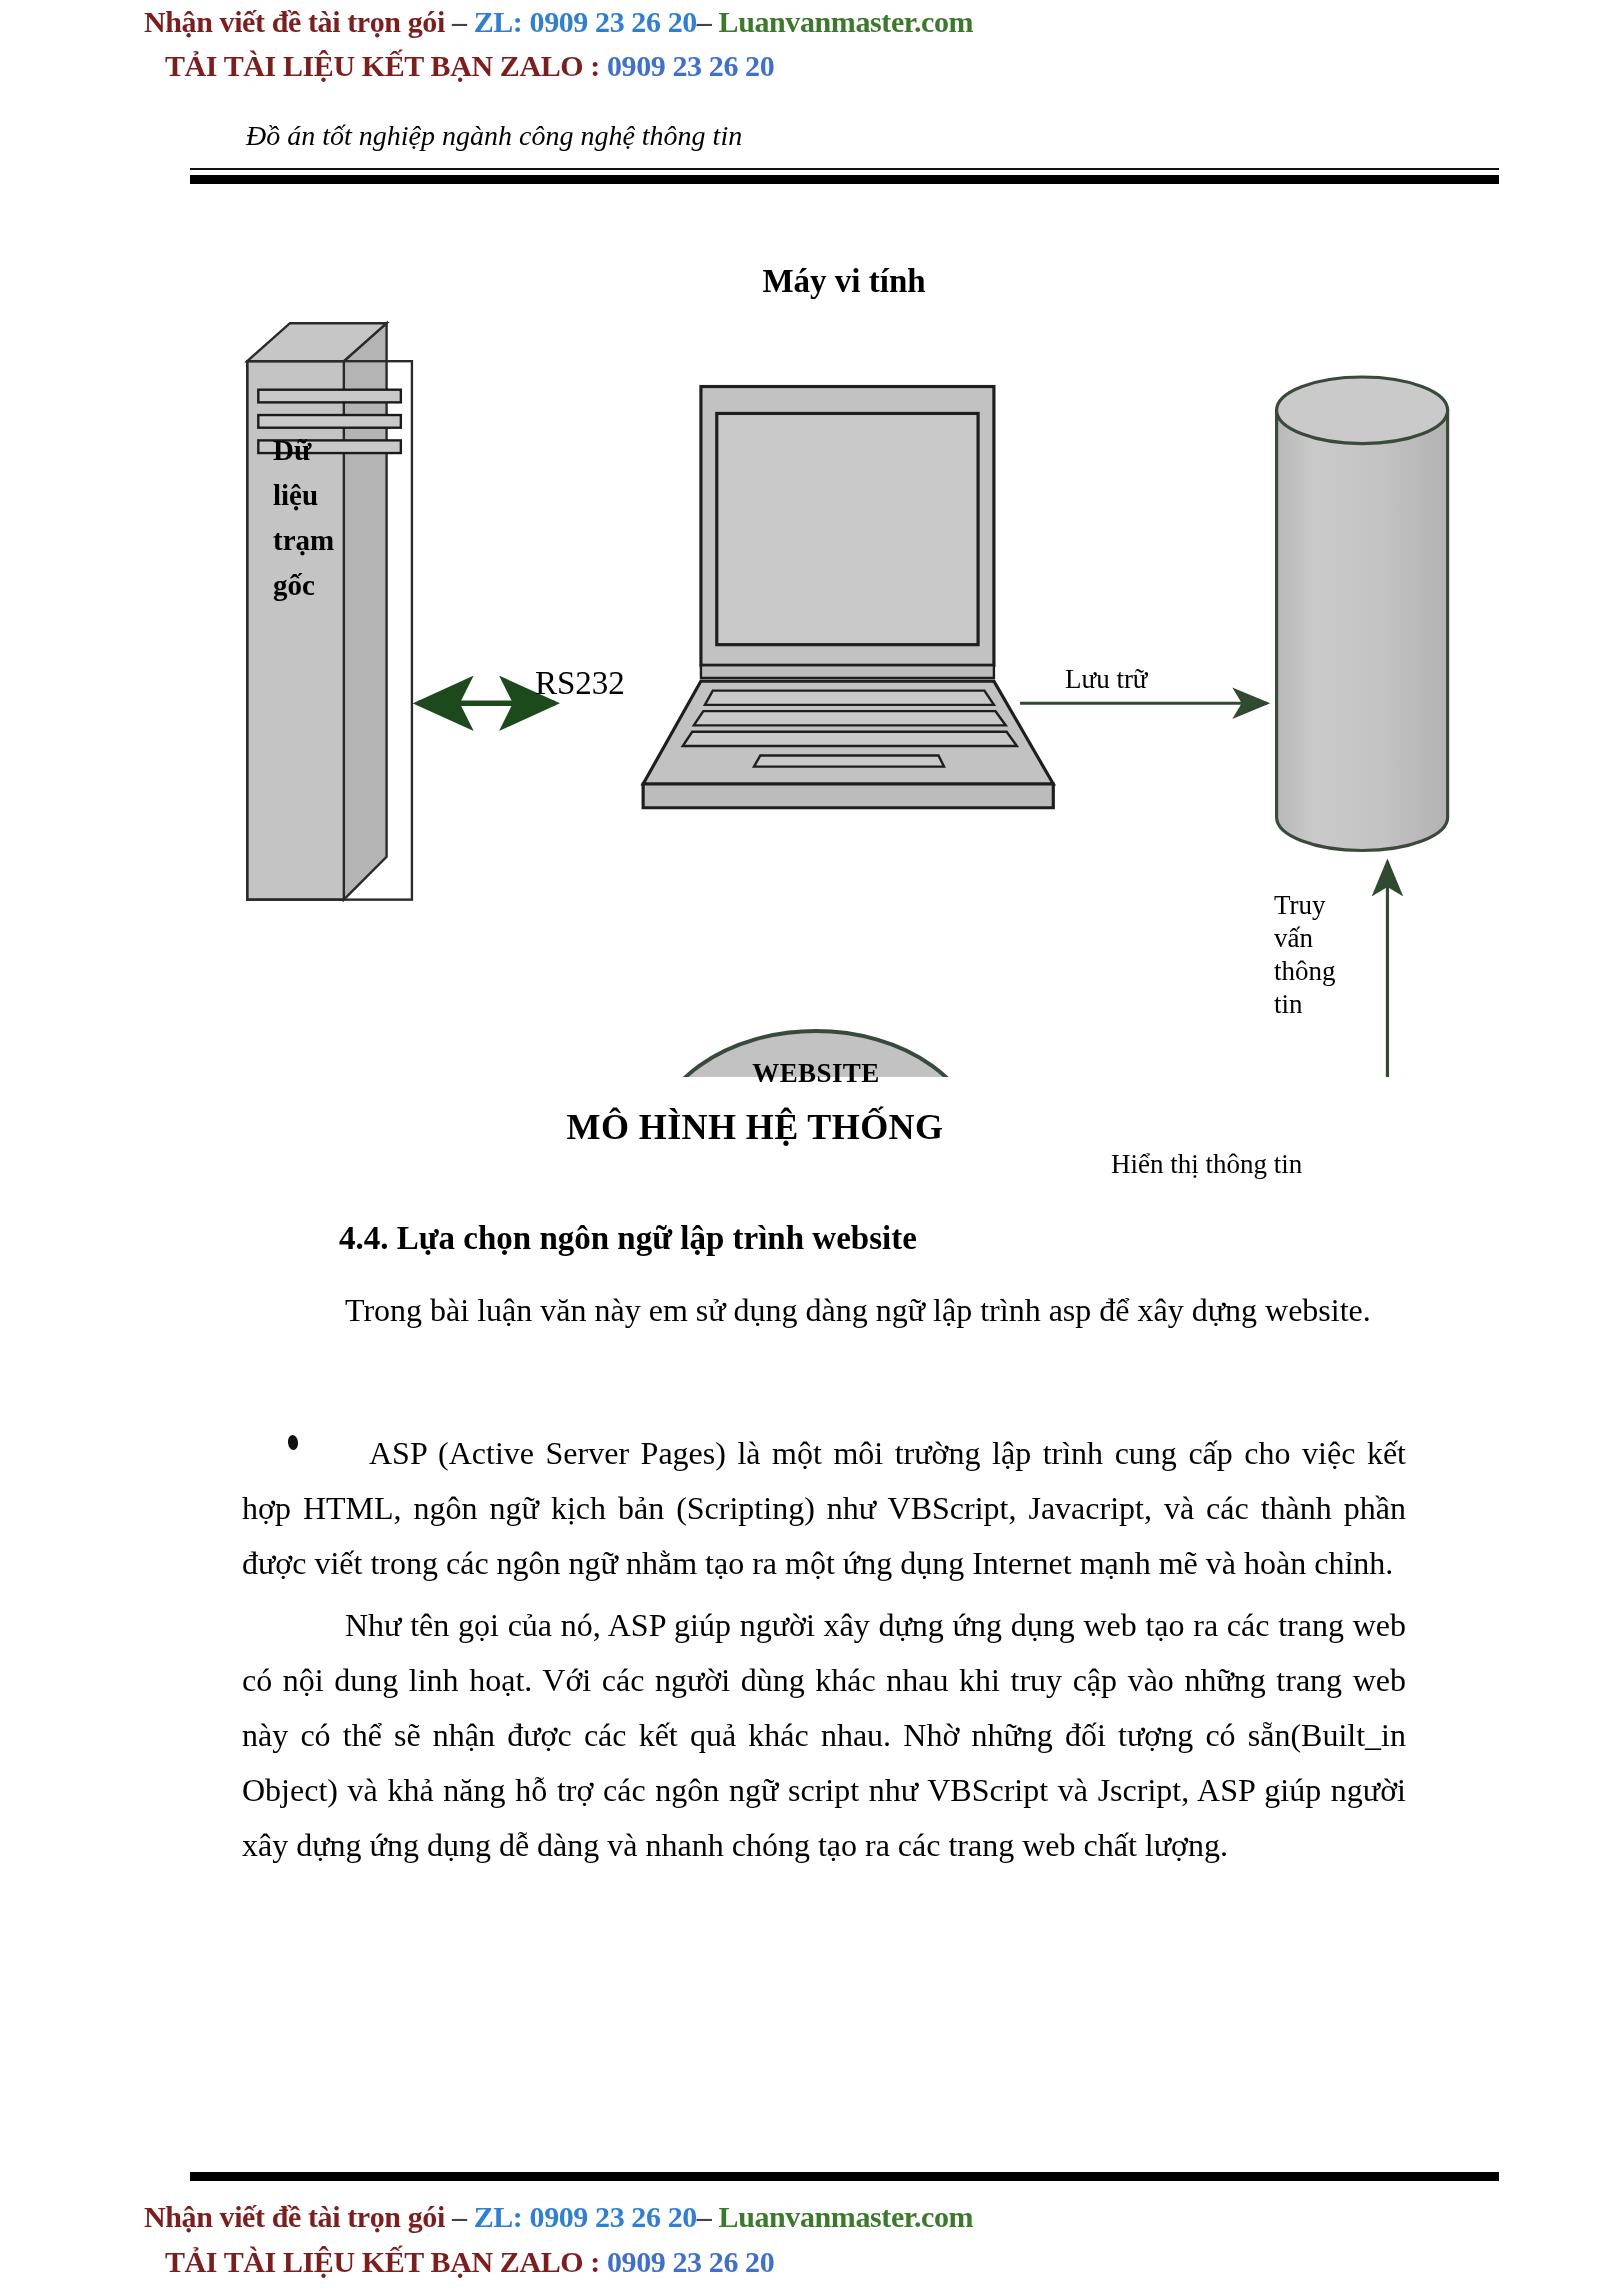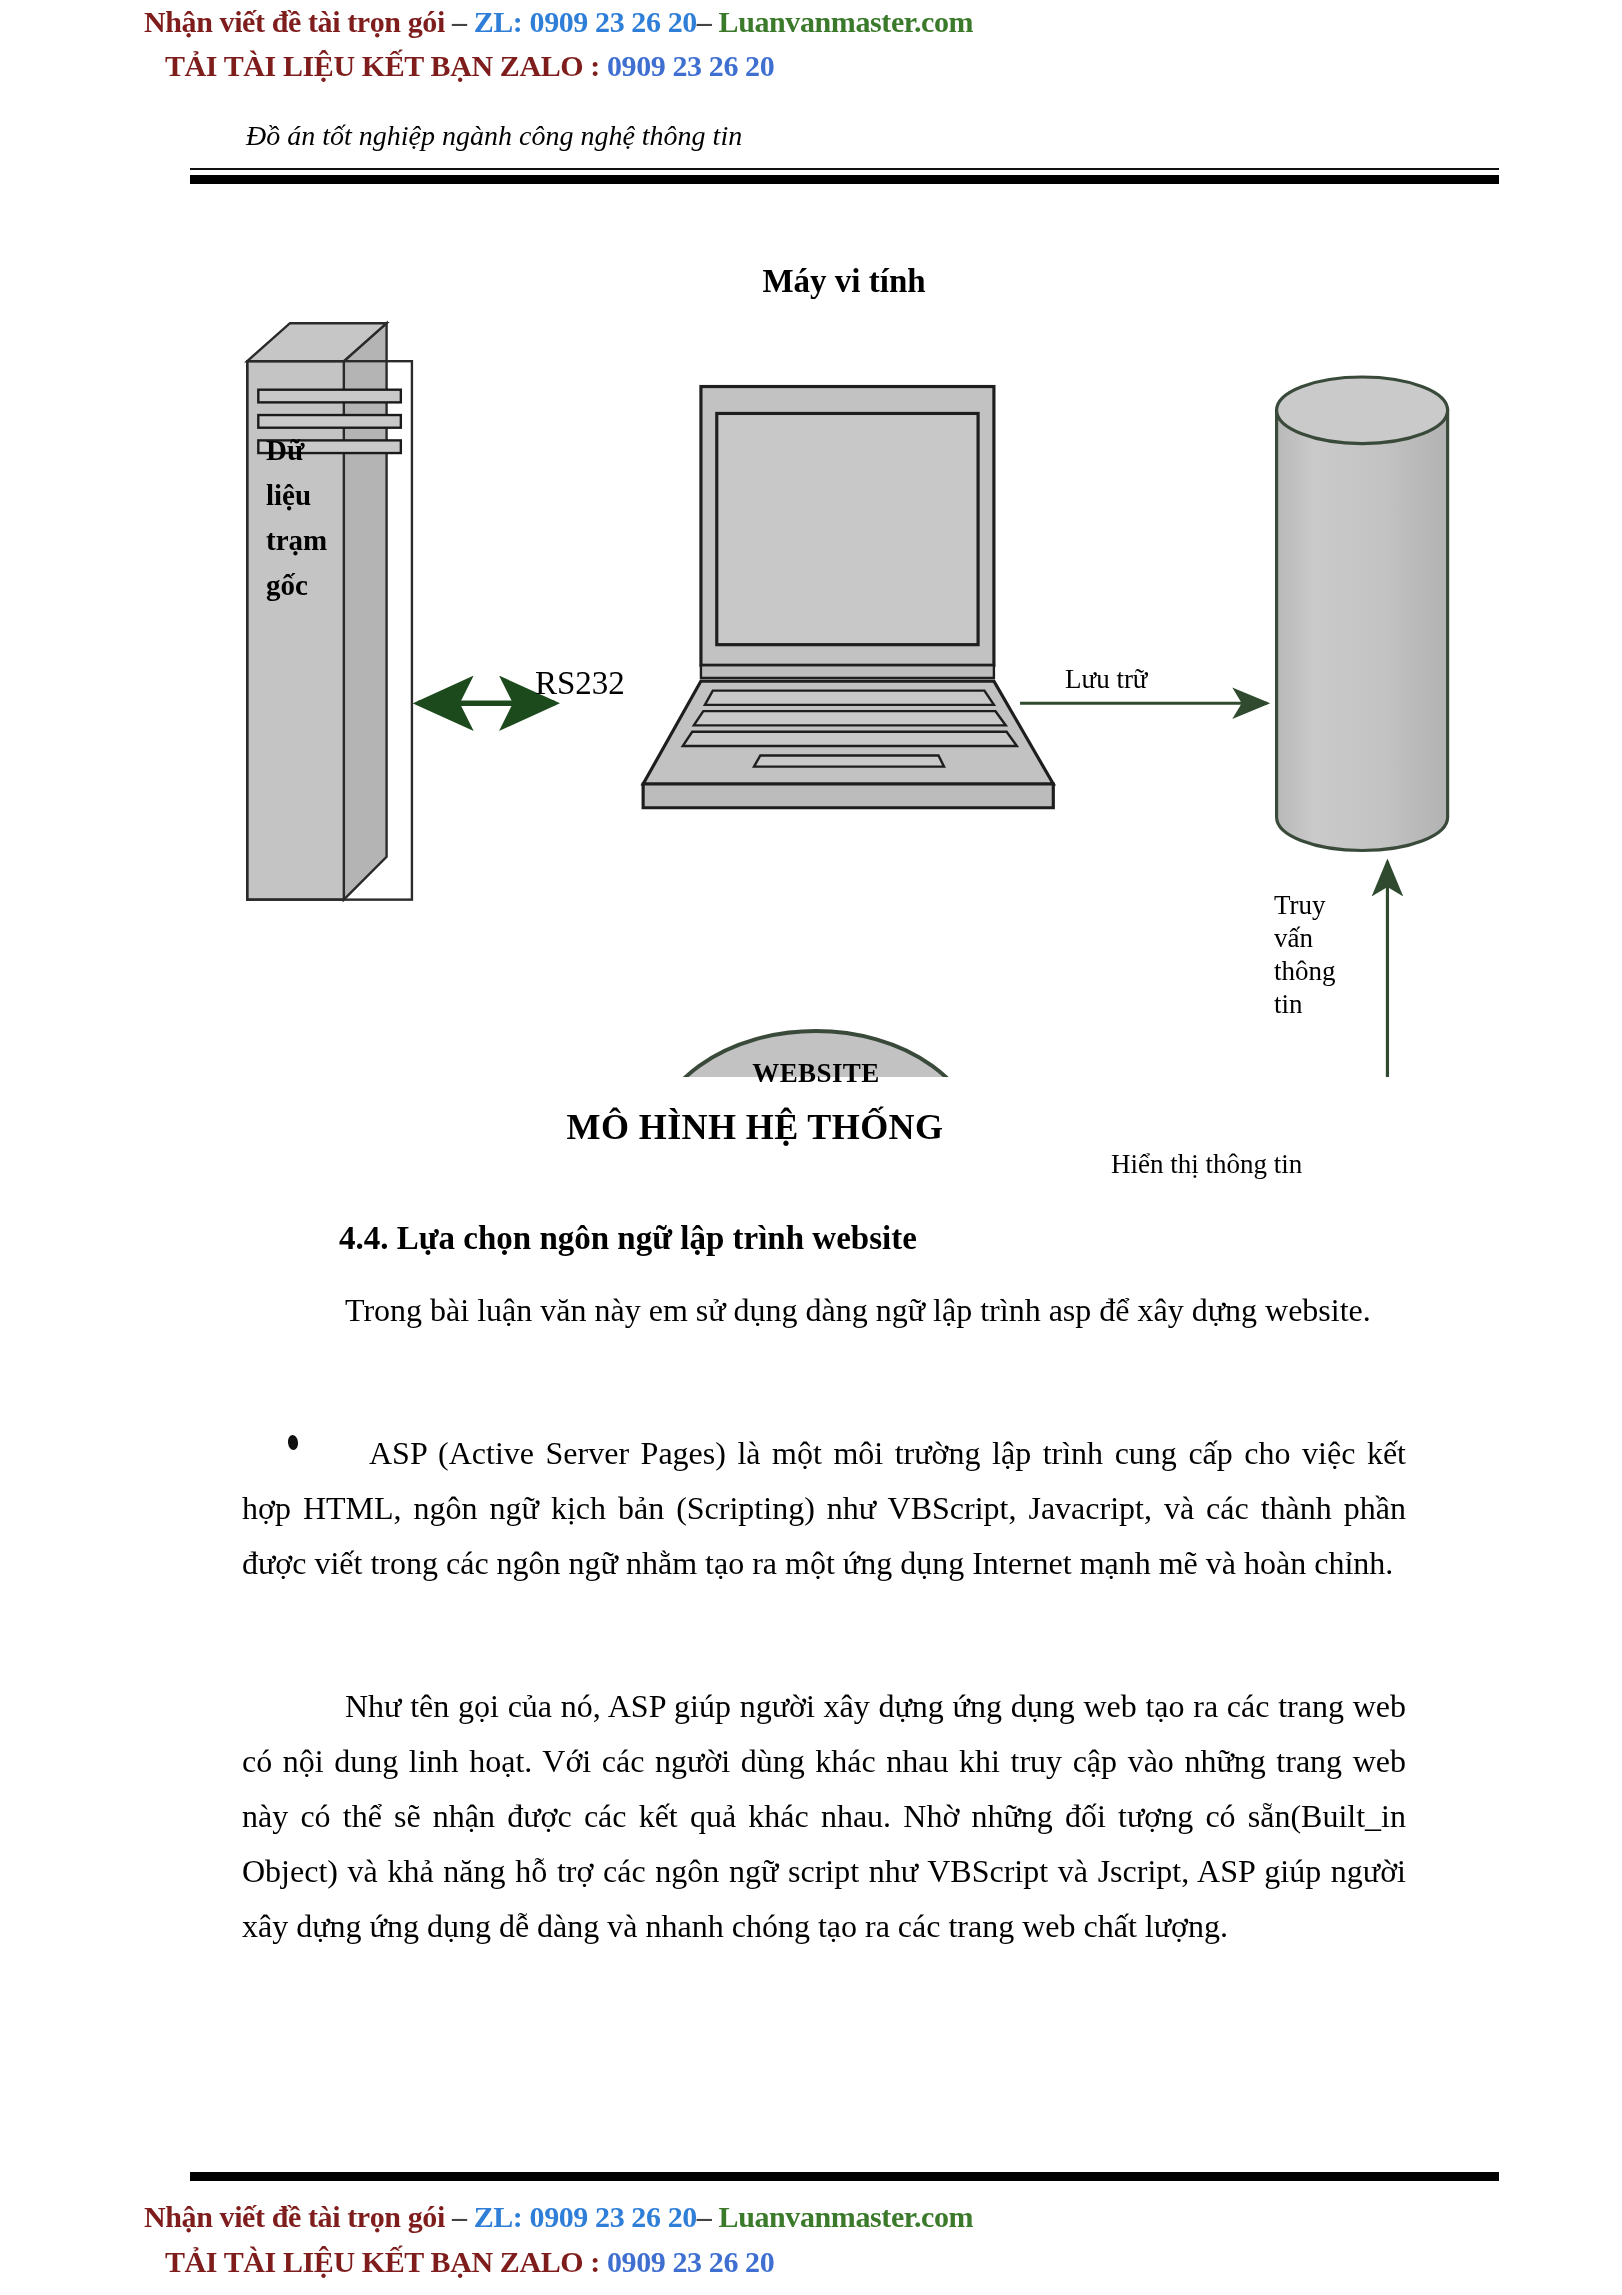--- a/index.html
+++ b/index.html
@@ -72,21 +72,21 @@
   }
   .diagram svg { display: block; }
 
   .dg-label {
     position: absolute;
     color: #000;
     white-space: pre-line;
     line-height: 1.12;
   }
   .lbl-server {
-    left: 266px; top: 222px;
+    left: 273px; top: 222px;
     width: 135px;
     font-size: 29px;
     font-weight: bold;
     line-height: 1.55;
   }
   .lbl-laptop {
     left: 725px; top: 57px;
     width: 238px;
     font-size: 33px;
     font-weight: bold;
@@ -154,21 +154,21 @@
     left: 242px;
     width: 1164px;
     font-size: 32px;
     line-height: 1.72;
     text-align: justify;
     text-justify: inter-word;
     color: #000;
   }
   .para.p1 { top: 1283px; text-indent: 103px; }
   .para.p2 { top: 1426px; text-indent: 127px; }
-  .para.p3 { top: 1679px; text-indent: 103px; }
+  .para.p3 { top: 1598px; text-indent: 103px; }
   .para .bullet {
     position: absolute;
     left: 46px; top: 8.7px;
     width: 10.3px; height: 15px;
     background: #111;
     border-radius: 50%;
     transform: rotate(-6deg);
   }
 
   

